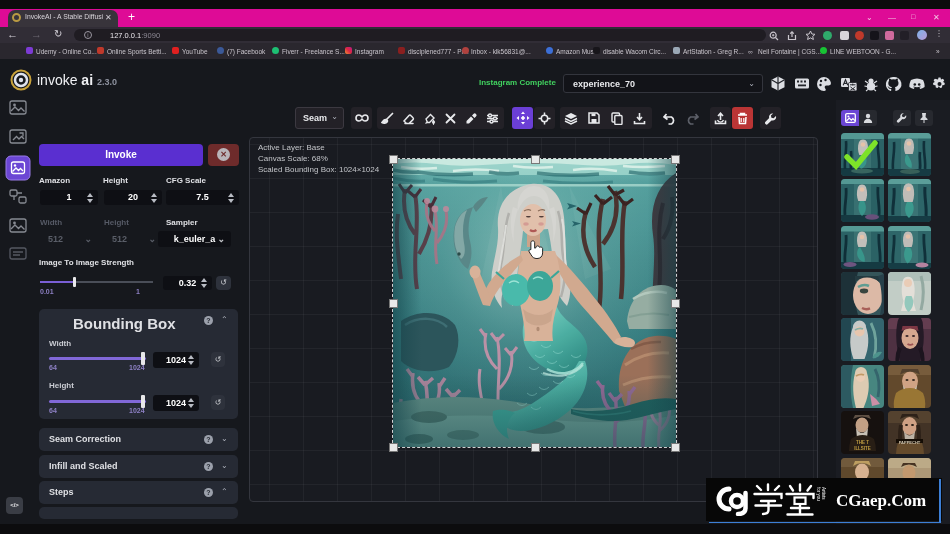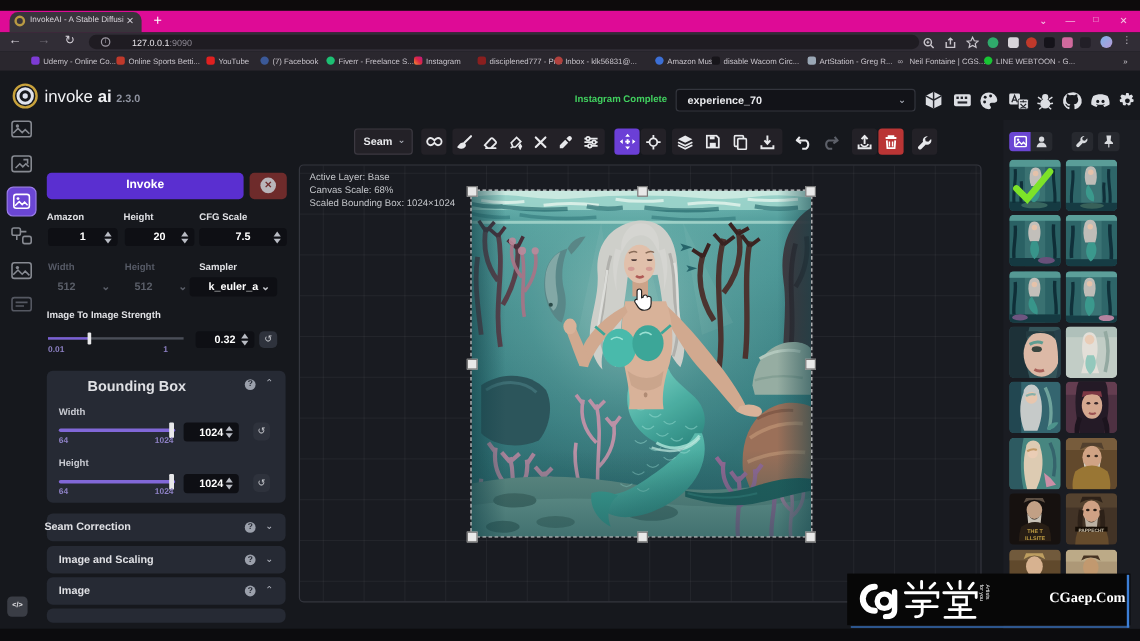--- a/index.html
+++ b/index.html
@@ -232,48 +232,48 @@
   <div class="abs lbl" style="left:39px;top:258px;">Image To Image Strength</div>
   <div class="abs" style="left:40px;top:281px;width:113px;height:2px;background:#4a4e58;"></div>
   <div class="abs" style="left:40px;top:281px;width:35px;height:2px;background:#7a5fd6;"></div>
   <div class="abs" style="left:73px;top:277px;width:3px;height:10px;background:#e8e8ea;border-radius:1px;"></div>
   <div class="abs" style="left:40px;top:288px;font-size:7px;font-weight:bold;color:#8d80c4;">0.01</div>
   <div class="abs" style="left:136px;top:288px;font-size:7px;font-weight:bold;color:#8d80c4;">1</div>
   <div class="abs numin" style="left:163px;top:276px;width:49px;height:14px;line-height:14px;">0.32<span class="stp" style="top:2px;"></span></div>
   <div class="abs" style="left:216px;top:276px;width:15px;height:14px;background:#2e323c;border-radius:4px;color:#c6c8cd;font-size:8px;text-align:center;line-height:14px;">↺</div>
 
   <div class="abs panelbar" style="top:309px;height:110px;"></div>
-  <div class="abs lbl" style="left:49px;top:315px;font-size:12px;padding-left:24px;">Bounding Box</div>
+  <div class="abs lbl" style="left:49px;top:315px;font-size:15px;padding-left:24px;">Bounding Box</div>
   <div class="qm" style="left:204px;top:316px;">?</div>
   <div class="chev" style="left:221px;top:315px;">⌃</div>
   <div class="abs lbl" style="left:49px;top:339px;color:#c9cbd2;">Width</div>
   <div class="abs" style="left:49px;top:357px;width:97px;height:3px;background:#8168d8;border-radius:2px;"></div>
   <div class="abs" style="left:141px;top:352px;width:3.5px;height:13px;background:#e8e8ea;border-radius:1px;"></div>
   <div class="abs" style="left:49px;top:364px;font-size:7px;font-weight:bold;color:#8d80c4;">64</div>
   <div class="abs" style="left:129px;top:364px;font-size:7px;font-weight:bold;color:#8d80c4;">1024</div>
   <div class="abs numin" style="left:153px;top:352px;width:46px;height:16px;line-height:16px;">1024<span class="stp" style="top:3px;"></span></div>
   <div class="abs" style="left:211px;top:352px;width:14px;height:15px;background:#2e323c;border-radius:4px;color:#c6c8cd;font-size:8px;text-align:center;line-height:15px;">↺</div>
   <div class="abs lbl" style="left:49px;top:381px;color:#c9cbd2;">Height</div>
   <div class="abs" style="left:49px;top:400px;width:97px;height:3px;background:#8168d8;border-radius:2px;"></div>
   <div class="abs" style="left:141px;top:395px;width:3.5px;height:13px;background:#e8e8ea;border-radius:1px;"></div>
   <div class="abs" style="left:49px;top:407px;font-size:7px;font-weight:bold;color:#8d80c4;">64</div>
   <div class="abs" style="left:129px;top:407px;font-size:7px;font-weight:bold;color:#8d80c4;">1024</div>
   <div class="abs numin" style="left:153px;top:395px;width:46px;height:16px;line-height:16px;">1024<span class="stp" style="top:3px;"></span></div>
   <div class="abs" style="left:211px;top:395px;width:14px;height:15px;background:#2e323c;border-radius:4px;color:#c6c8cd;font-size:8px;text-align:center;line-height:15px;">↺</div>
 
   <div class="abs panelbar" style="top:428px;height:23px;"></div>
-  <div class="abs lbl" style="left:37px;top:434px;font-size:9px;">Seam Correction</div>
+  <div class="abs lbl" style="left:49px;top:434px;font-size:9px;">Seam Correction</div>
   <div class="qm" style="left:204px;top:435px;">?</div>
   <div class="chev" style="left:221px;top:434px;">⌄</div>
   <div class="abs panelbar" style="top:455px;height:23px;"></div>
-  <div class="abs lbl" style="left:49px;top:461px;font-size:9px;">Image and Scaling</div>
+  <div class="abs lbl" style="left:49px;top:461px;font-size:9px;">Infill and Scaled</div>
   <div class="qm" style="left:204px;top:462px;">?</div>
   <div class="chev" style="left:221px;top:461px;">⌄</div>
   <div class="abs panelbar" style="top:481px;height:23px;"></div>
-  <div class="abs lbl" style="left:49px;top:487px;font-size:9px;">Image</div>
+  <div class="abs lbl" style="left:49px;top:487px;font-size:9px;">Steps</div>
   <div class="qm" style="left:204px;top:488px;">?</div>
   <div class="chev" style="left:221px;top:487px;">⌃</div>
   <div class="abs panelbar" style="top:507px;height:12px;"></div>
 
   <div class="abs" style="left:6px;top:497px;width:17px;height:17px;background:#3a3d45;border-radius:4px;color:#e8e8ea;font-size:6px;font-weight:bold;text-align:center;line-height:17px;">&lt;/&gt;</div>
 
   <div id="canvasbox" class="abs"></div>
   <div class="abs meta" style="left:258px;top:143px;text-align:right;">Active Layer: Base</div>
   <div class="abs meta" style="left:258px;top:154px;">Canvas Scale: 68%</div>
   <div class="abs meta" style="left:258px;top:165px;">Scaled Bounding Box: 1024×1024</div>
@@ -763,18 +763,18 @@
     <svg width="62" height="34" viewBox="0 0 62 34" style="position:absolute;left:47px;top:5px;" stroke="#fff" fill="none" stroke-width="2.4" stroke-linecap="round">
       <path d="M4 3 L8 7 M15 1.5 V7 M26 3 L22 7"></path>
       <path d="M1.5 11 H28.5 V15"></path>
       <path d="M8 18 H22 M15.5 18 V27 Q15.5 31 10 31 M2.5 22.5 H28"></path>
       <path d="M37 3 L40 7.5 M47 1.5 V7.5 M58 3 L54.5 7.5"></path>
       <path d="M33.5 11 H60.5 V15"></path>
       <rect x="41.5" y="14.5" width="11" height="6.5" stroke-width="2.2"></rect>
       <path d="M38 25 H56 M47 22.5 V31 M34.5 31.5 H59.5"></path>
     </svg>
     <div style="position:absolute;left:110px;top:9px;font-size:4.5px;color:#fff;line-height:5px;writing-mode:vertical-rl;letter-spacing:0;">Artists<br>for you</div>
-    <div style="position:absolute;left:130px;top:13px;width:102px;text-align:right;font-family:'Liberation Serif',serif;font-weight:bold;font-size:12px;color:#fff;">CGaep.Com</div>
+    <div style="position:absolute;left:130px;top:13px;width:102px;text-align:left;font-family:'Liberation Serif',serif;font-weight:bold;font-size:17px;color:#fff;">CGaep.Com</div>
     <div style="position:absolute;left:3px;top:43.5px;width:232px;height:1.5px;background:#3c7fd6;"></div>
     <div style="position:absolute;left:233px;top:1px;width:1.5px;height:44px;background:#3c7fd6;"></div>
   </div>
 
 </div>
 
 </body></html>

